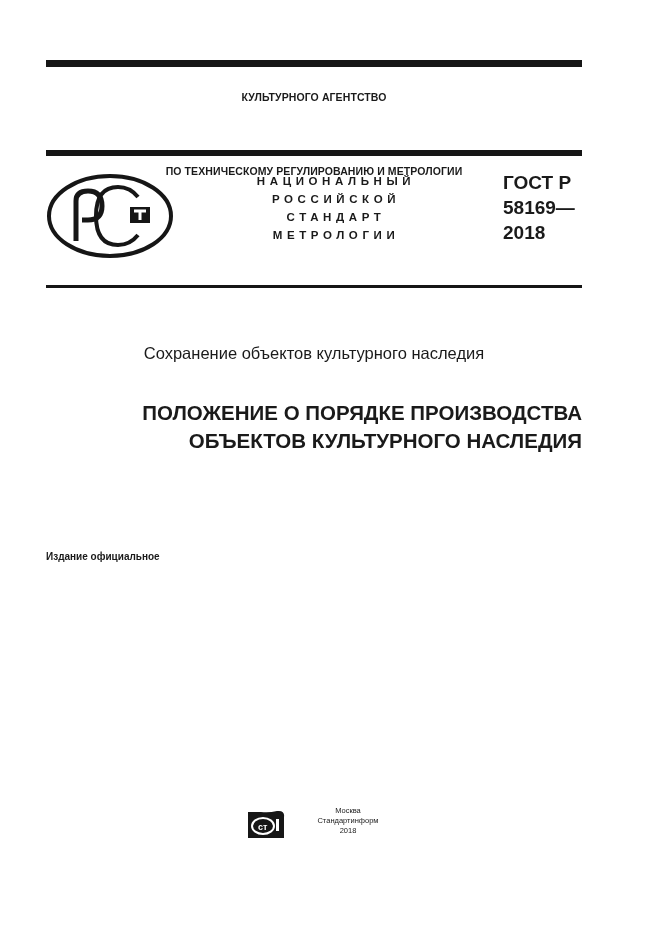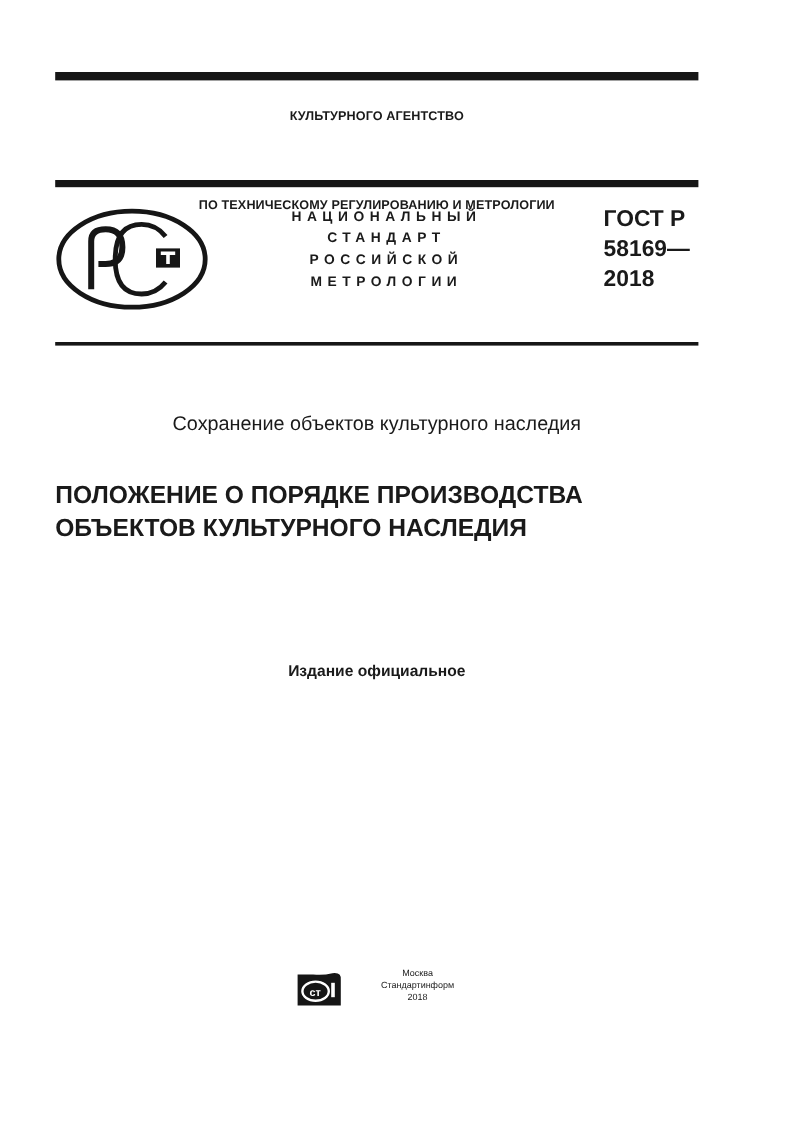--- a/index.html
+++ b/index.html
@@ -7,30 +7,30 @@
          font-family:"Liberation Sans", "DejaVu Sans", sans-serif; color:#1a1a1a; }
   .rule { position:absolute; left:46px; width:536px; background:#161616; }
   .rule-top { top:60px; height:7px; }
   .rule-mid { top:150px; height:6px; }
   .rule-bot { top:285px; height:3px; }
   .agency { position:absolute; left:46px; width:536px; text-align:center;
             font-weight:bold; font-size:10.5px; letter-spacing:0.1px; }
   .agency-1 { top:91px; }
   .agency-2 { top:117px;margin-top:48px; }
   .logo { position:absolute; left:46px; top:173px; width:128px; height:86px; }
-  .natstd { position:absolute; left:222px; top:172px; width:200px; text-align:center;
+  .natstd { position:absolute; left:236px; top:172px; width:200px; text-align:center;
             font-weight:bold; font-size:11.5px; letter-spacing:4.6px; line-height:18px; }
   .gost { position:absolute; left:503px; top:170px; font-weight:bold; font-size:19px;
           line-height:25px; }
   .subject { position:absolute; left:46px; width:536px; top:344px; text-align:center;
              font-weight:normal; font-size:16.5px; }
-  .title { position:absolute; left:46px; width:536px; top:399px; text-align:left;
+  .title { position:absolute; left:46px; width:536px; top:399px; text-align:right;
            font-weight:bold; font-size:20.5px; line-height:28px; }
-  .edition { position:absolute; left:46px; width:536px; top:551px; text-align:center;
-             font-weight:bold; font-size:13px; }
+  .edition { position:absolute; left:46px; width:536px; top:551px; text-align:left;
+             font-weight:bold; font-size:10px; }
   .pub-logo { position:absolute; left:247px; top:809px; width:40px; height:30px; }
   .pub { position:absolute; left:308px; top:806px; width:80px; text-align:center;
          font-weight:normal; font-size:7.5px; line-height:10px; }
 </style>
 </head>
 <body>
 
 <div class="rule rule-top"></div>
 <div class="agency agency-1">КУЛЬТУРНОГО АГЕНТСТВО</div>
 <div class="agency agency-2">ПО ТЕХНИЧЕСКОМУ РЕГУЛИРОВАНИЮ И МЕТРОЛОГИИ</div>
@@ -42,22 +42,22 @@
   <path d="M30 68 L30 28 Q30 18 42 18 Q56 18 56 33 Q56 47 42 47 L36 47" fill="none" stroke="#161616" stroke-width="5"></path>
 
   <path d="M92 24 Q84 14 72 14 Q50 14 50 43 Q50 72 72 72 Q84 72 92 62" fill="none" stroke="#161616" stroke-width="4"></path>
 
   <rect x="84" y="34" width="20" height="16" fill="#161616"></rect>
   <path d="M88 38 L100 38 M94 38 L94 47" stroke="#ffffff" stroke-width="3"></path>
 </svg>
 
 <div class="natstd">
   <div>НАЦИОНАЛЬНЫЙ</div>
+  <div>РОССИЙСКОЙ</div>
   <div>СТАНДАРТ</div>
-  <div>РОССИЙСКОЙ</div>
   <div>МЕТРОЛОГИИ</div>
 </div>
 
 <div class="gost">
   <div>ГОСТ Р</div>
   <div>58169—</div>
   <div>2018</div>
 </div>
 
 <div class="rule rule-bot"></div>

